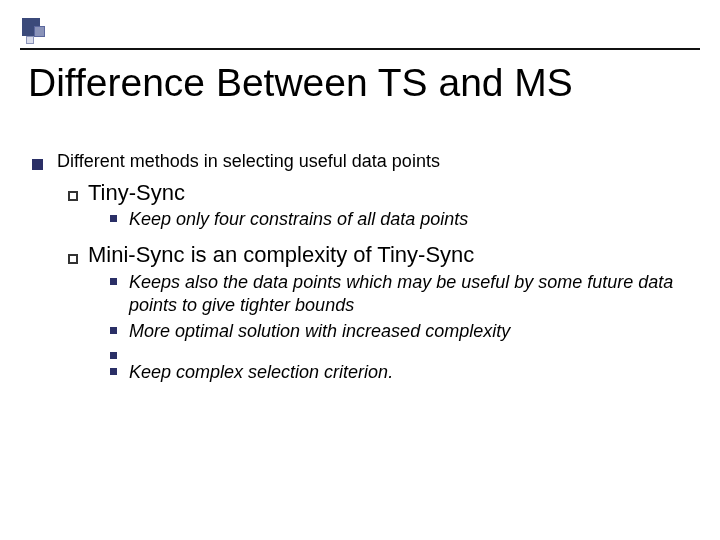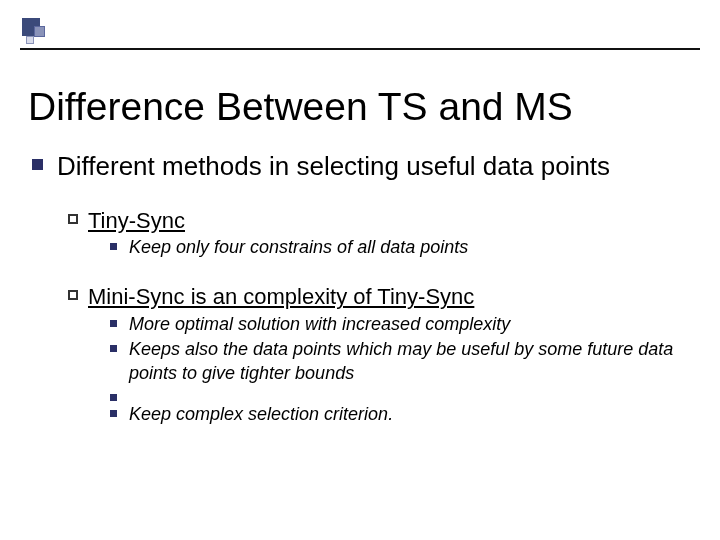--- a/index.html
+++ b/index.html
@@ -57,21 +57,20 @@
     border-top: 2px solid #111;
   }
   .title {
     position: absolute;
     top: 62px;
     left: 28px;
     right: 28px;
     font-size: 39px;
     font-weight: 400;
     line-height: 1.1;
-    margin-top: 24px;
   }
   .content {
     position: absolute;
     top: 150px;
     left: 32px;
     right: 30px;
   }
   .lvl1 {
     display: flex;
     align-items: flex-start;
@@ -79,30 +78,29 @@
   }
   .lvl1 .b1 {
     flex: 0 0 auto;
     width: 11px;
     height: 11px;
     background: #2a2f66;
     margin-top: 9px;
     margin-right: 14px;
   }
   .lvl1 .t1 {
-    font-size: 26px;
+    font-size: 18px;
     line-height: 1.25;
   }
   .lvl2 {
     display: flex;
-    align-items: flex-start;
+    align-items: center;
     margin-left: 36px;
-    margin-top: 24px;
+    margin-top: 6px;
     margin-bottom: 2px;
-    text-decoration: underline;
   }
   .lvl2 .b2 {
     flex: 0 0 auto;
     width: 10px;
     height: 10px;
     border: 2px solid #333;
     background: transparent;
     margin-top: 7px;
     margin-right: 10px;
     box-sizing: border-box;
@@ -164,25 +162,25 @@
     </div>
   </div>
 
   <div class="group">
     <div class="lvl2">
       <div class="b2"></div>
       <div class="t2">Mini-Sync is an complexity of Tiny-Sync</div>
     </div>
     <div class="lvl3">
       <div class="b3"></div>
-      <div class="t3">More optimal solution with increased complexity</div>
+      <div class="t3">Keeps also the data points which may be useful by some future data points to give tighter bounds</div>
     </div>
     <div class="lvl3">
       <div class="b3"></div>
-      <div class="t3">Keeps also the data points which may be useful by some future data points to give tighter bounds</div>
+      <div class="t3">More optimal solution with increased complexity</div>
     </div>
     <div class="lvl3">
       <div class="b3"></div>
     </div>
     <div class="lvl3">
       <div class="b3"></div>
       <div class="t3">Keep complex selection criterion.</div>
     </div>
   </div>
 

